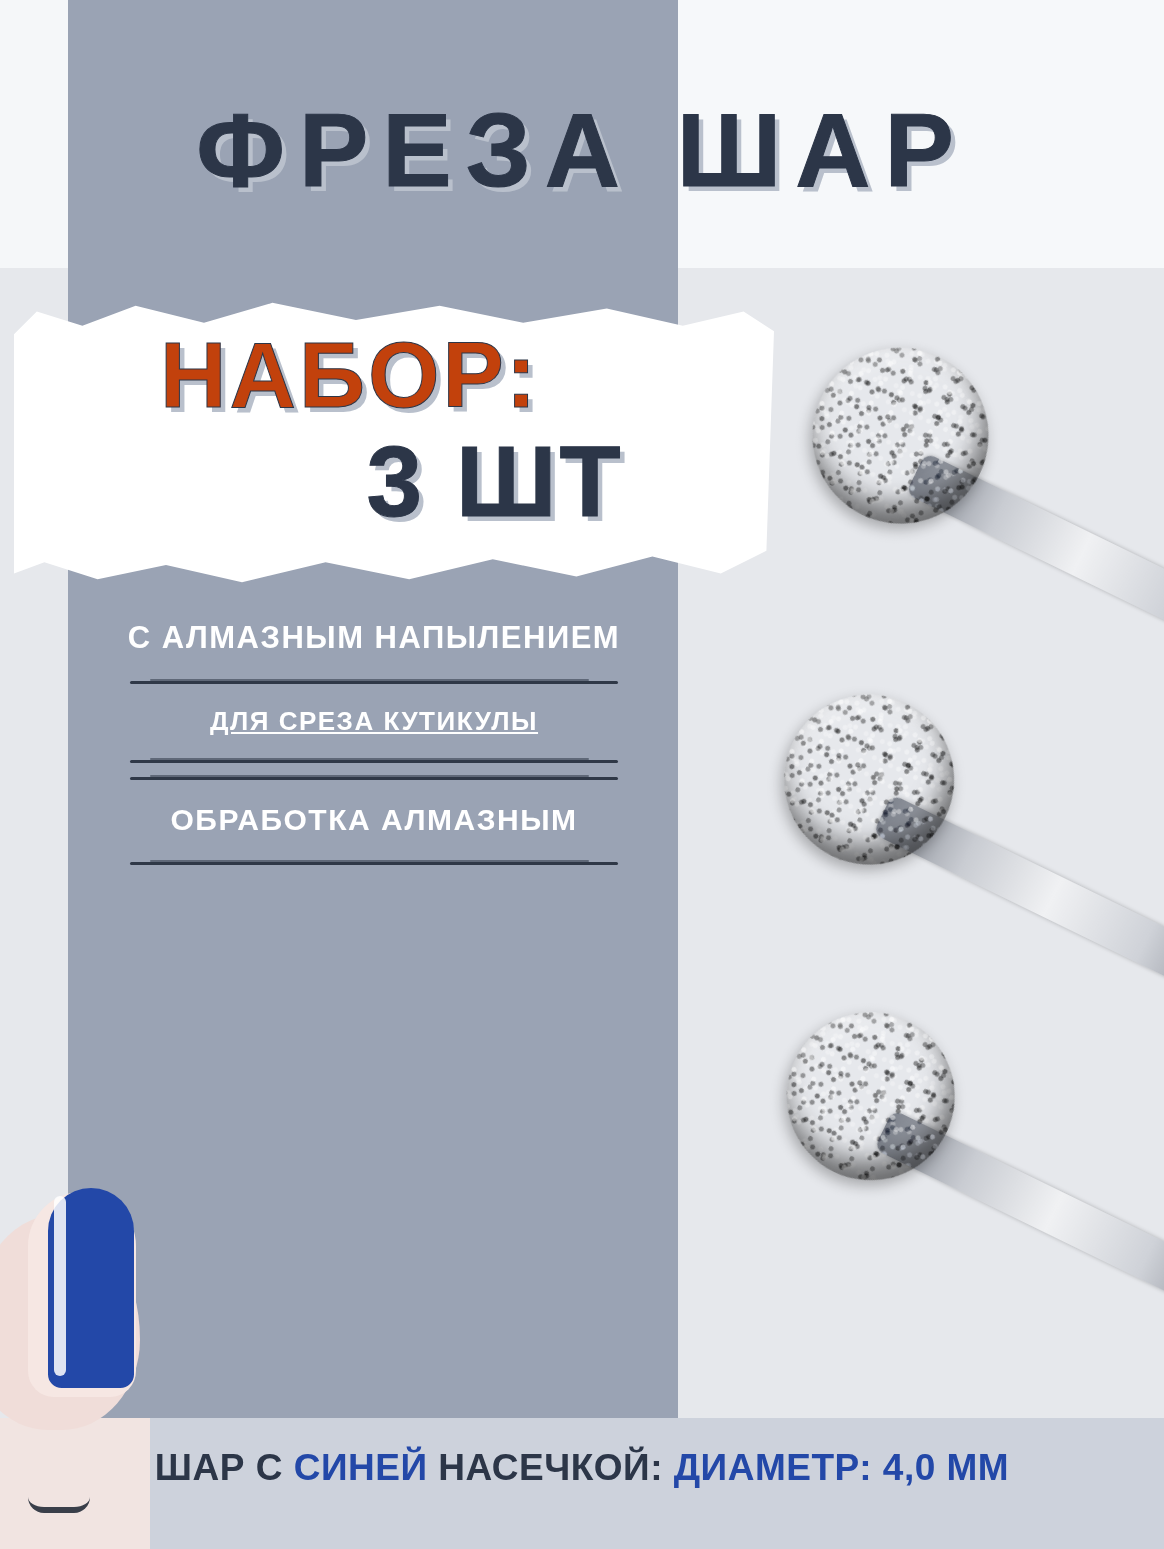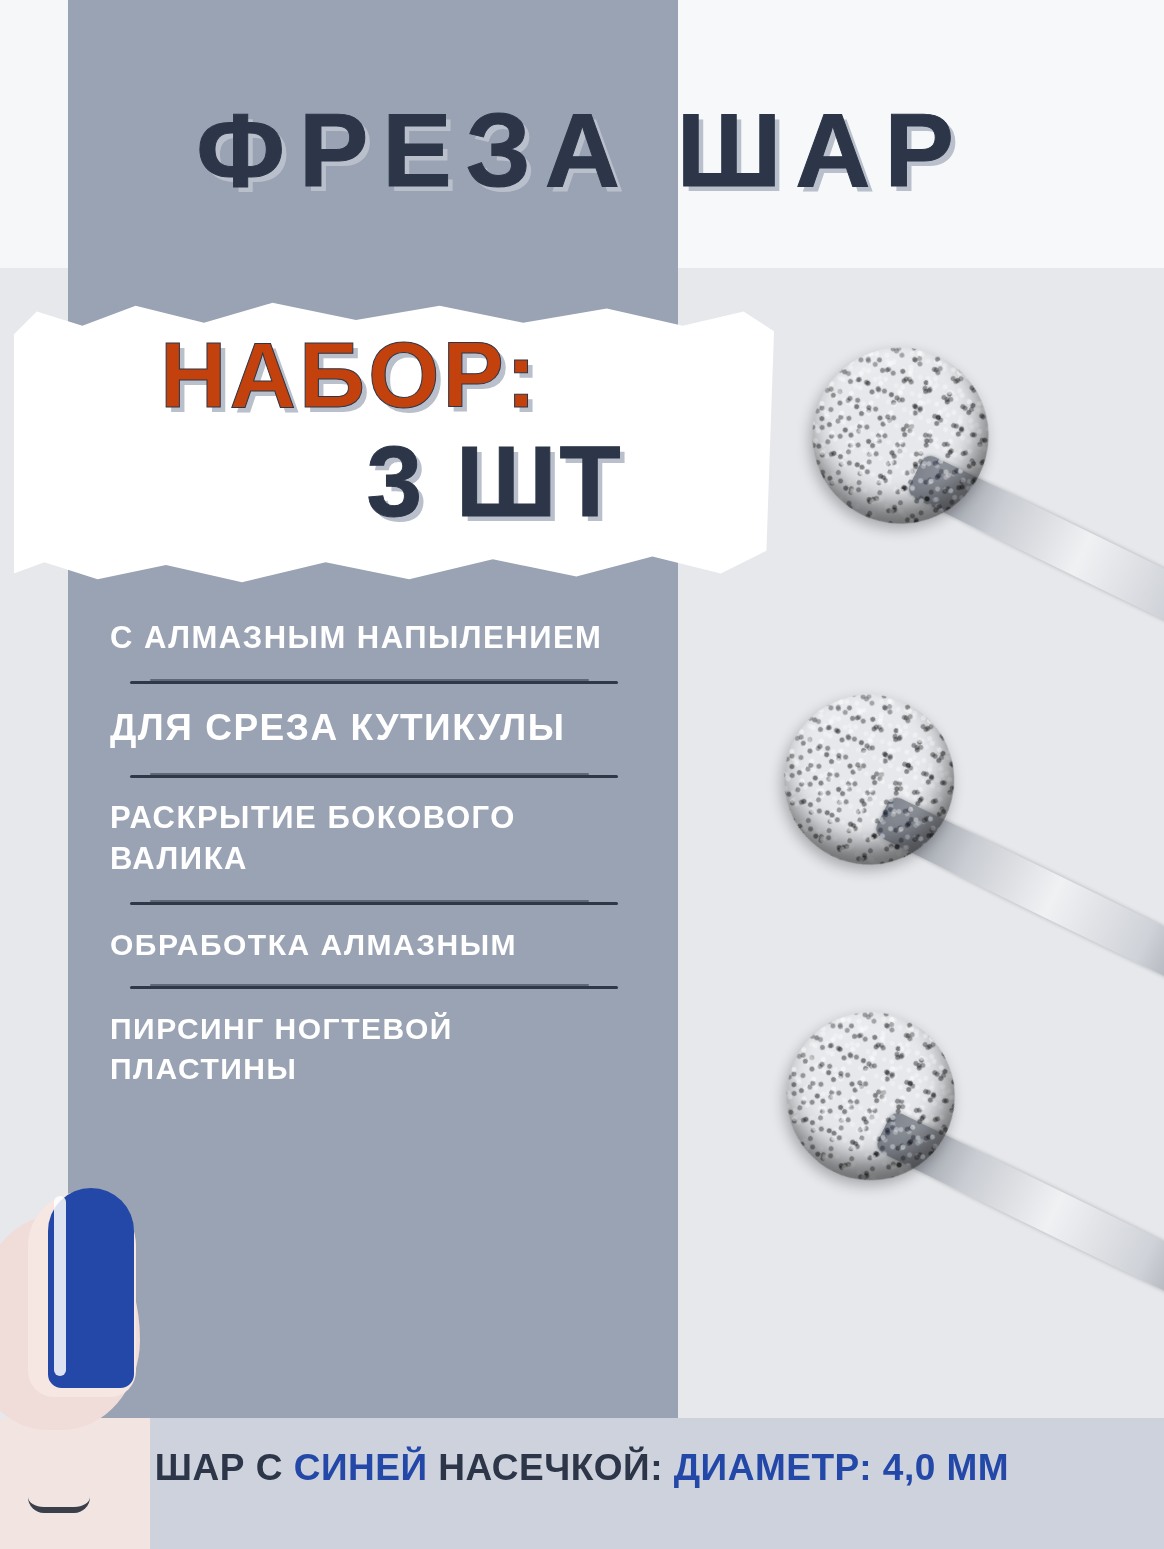--- a/index.html
+++ b/index.html
@@ -116,28 +116,29 @@
     -webkit-text-stroke: 1px #2c3648;
   }
 
   
   .features {
     position: absolute;
     left: 110px; top: 612px;
     width: 528px;
   }
   .feature {
+    text-align: center;
     color: #ffffff;
     font-weight: 700;
     letter-spacing: 1.5px;
     line-height: 1.32;
     padding: 6px 0 10px 0;
   }
   .feature.f0 { font-size: 31px; }
-  .feature.f1 { font-size: 37px; }
+  .feature.f1 { font-size: 26px; text-decoration: underline; }
   .feature.f2 { font-size: 31px; }
   .feature.f3 { font-size: 30px; }
   .feature.f4 { font-size: 30px; }
   .sep {
     height: 3px;
     margin: 12px 20px 14px 20px;
     background: #2f3847;
     border-radius: 2px;
     position: relative;
   }
@@ -288,24 +289,22 @@
 
   <div class="title-main">ФРЕЗА ШАР</div>
   <div class="set-title">НАБОР:</div>
   <div class="set-count">3 ШТ</div>
 
   <div class="features">
     <div class="feature f0">С АЛМАЗНЫМ НАПЫЛЕНИЕМ</div>
     <div class="sep"></div>
     <div class="feature f1">ДЛЯ СРЕЗА КУТИКУЛЫ</div>
     <div class="sep"></div>
-    <div class="feature f2">РАСКРЫТИЕ БОКОВОГО ВАЛИКА</div>
     <div class="sep"></div>
     <div class="feature f3">ОБРАБОТКА АЛМАЗНЫМ</div>
     <div class="sep"></div>
-    <div class="feature f4">ПИРСИНГ НОГТЕВОЙ ПЛАСТИНЫ</div>
   </div>
 
   <div class="bottom-caption">
     <span>ШАР С </span><span class="accent">СИНЕЙ</span><span> НАСЕЧКОЙ: </span><span class="accent">ДИАМЕТР: 4,0 ММ</span>
   </div>
 
 </div>
 
 </body></html>

